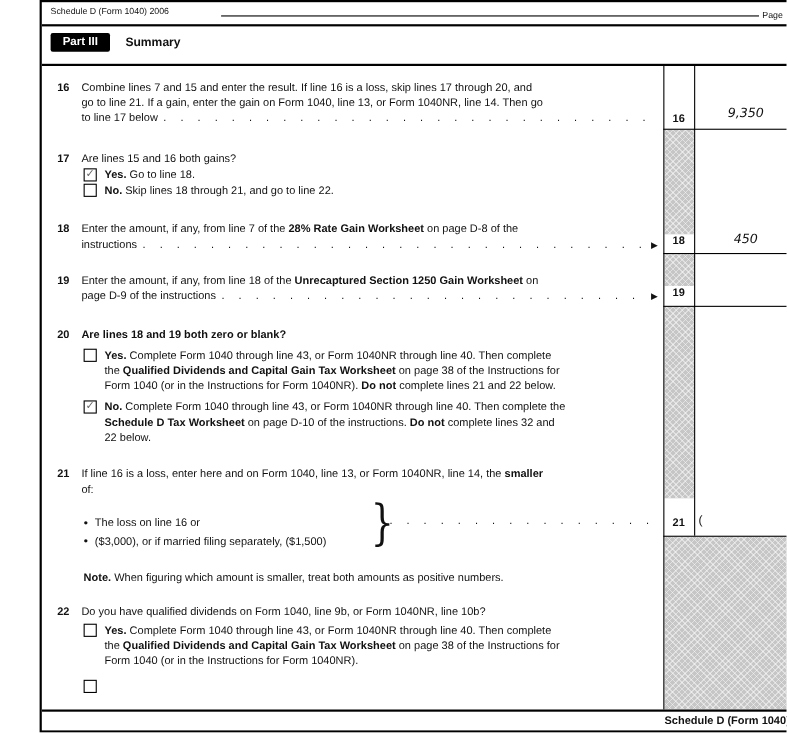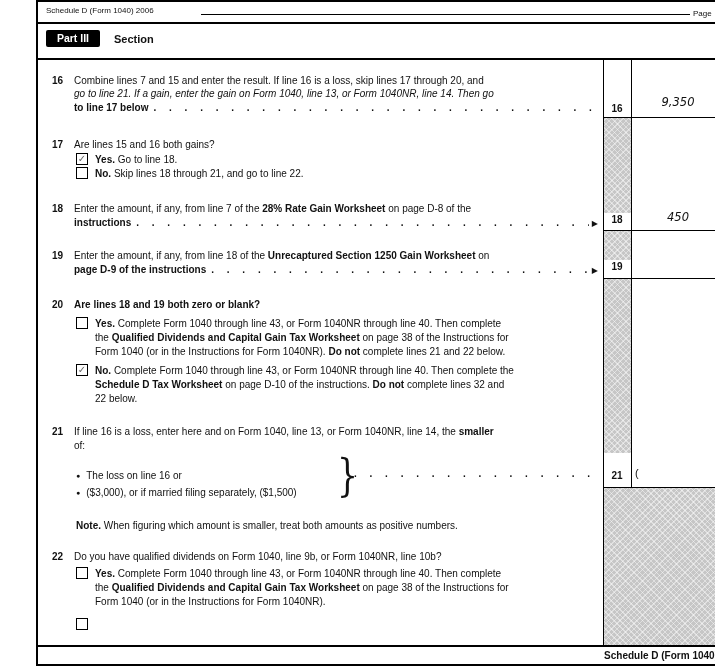--- a/index.html
+++ b/index.html
@@ -7,21 +7,21 @@
     position:relative;width:715px;height:666px;box-sizing:border-box;
     background:#fff;border:2px solid #000;overflow:hidden;
     font-family:"Liberation Sans","DejaVu Sans",sans-serif;color:#111;margin-left:36px;
   }
   .abs{position:absolute;}
   .hl{position:absolute;background:#000;height:1px;}
   .vl{position:absolute;background:#000;width:1px;}
   .tl{position:absolute;white-space:nowrap;font-size:10px;line-height:12px;}
   .tl b{font-weight:bold;}
   .num{position:absolute;font-weight:bold;font-size:10px;white-space:nowrap;}
-  .flexline{display:flex;align-items:baseline;font-weight:bold;}
+  .flexline{display:flex;align-items:baseline;}
   .dots{flex:1 1 auto;overflow:hidden;white-space:nowrap;letter-spacing:5px;font-size:10px;margin-left:5px;}
   .arw{font-size:8px;margin-left:3px;flex:0 0 auto;}
   .cb{
     position:absolute;width:10px;height:10px;border:1px solid #000;
     font-size:10px;line-height:10px;text-align:center;color:#666;background:#fff;
   }
   .bullet{font-size:7px;vertical-align:1px;margin-right:6px;}
   .shade{
     position:absolute;background-color:#c6c6c6;
     background-image:
@@ -50,26 +50,26 @@
 
 <div class="page">
 
   <div class="hdr-small" style="left:8px;top:4px;">Schedule D (Form 1040) 2006</div>
   <div class="hl" style="left:163px;top:12px;width:489px;"></div>
   <div class="hdr-small" style="left:655px;top:7px;">Page</div>
   <div class="abs" style="left:681px;top:1px;font-weight:bold;font-size:13px;">2</div>
   <div class="hl" style="left:0;top:20px;width:711px;height:2px;"></div>
 
   <div class="badge">Part III</div>
-  <div class="abs" style="left:76px;top:31px;font-weight:bold;font-size:11px;">Section</div>
+  <div class="abs" style="left:76px;top:31px;font-weight:bold;font-size:11px;">Summary</div>
   <div class="hl" style="left:0;top:56px;width:711px;height:2px;"></div>
 
   <div class="num" style="left:14px;top:73px;">16</div>
   <div class="tl" style="left:36px;top:73px;"><span>Combine lines 7 and 15 and enter the result. If line 16 is a loss, skip lines 17 through 20, and</span></div>
-  <div class="tl" style="left:36px;top:86px;font-style:italic;"><span>go to line 21. If a gain, enter the gain on Form 1040, line 13, or Form 1040NR, line 14. Then go</span></div>
+  <div class="tl" style="left:36px;top:86px;"><span>go to line 21. If a gain, enter the gain on Form 1040, line 13, or Form 1040NR, line 14. Then go</span></div>
   <div class="tl flexline" style="left:36px;top:100px;width:524px;">
     <span><span>to line 17 below</span></span>
     <span class="dots">. . . . . . . . . . . . . . . . . . . . . . . . . . . . . . . . . . . . . . . . . . . . . . . . . . . . . . . . . . . .</span>
   </div>
 
   <div class="num" style="left:14px;top:137px;">17</div>
   <div class="tl" style="left:36px;top:137px;"><span>Are lines 15 and 16 both gains?</span></div>
   <span class="cb" style="left:38px;top:151px;">✓</span>
   <div class="tl" style="left:57px;top:152px;"><b>Yes.</b><span> Go to line 18.</span></div>
   <span class="cb" style="left:38px;top:165px;"></span>

